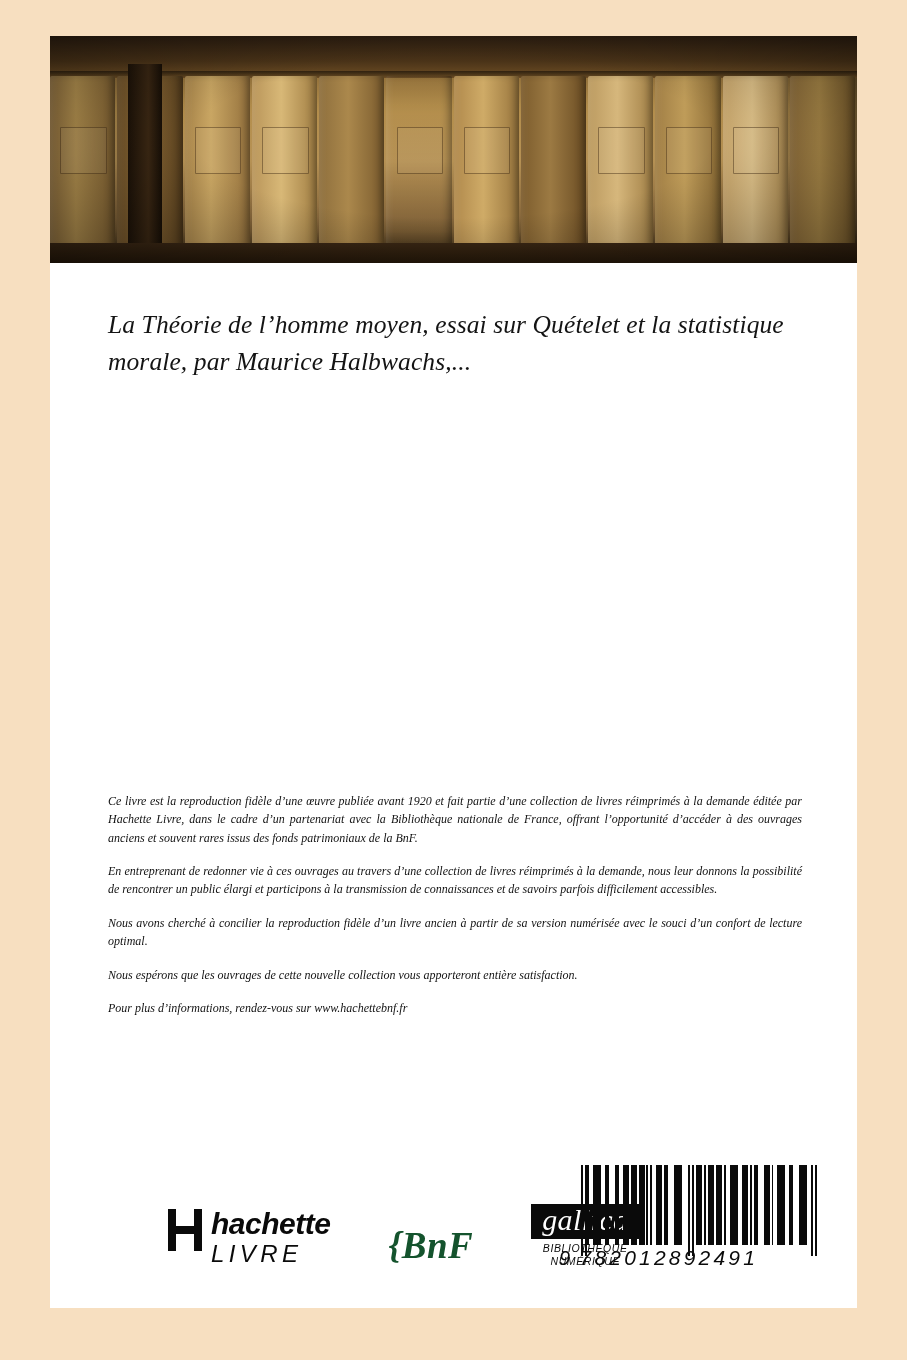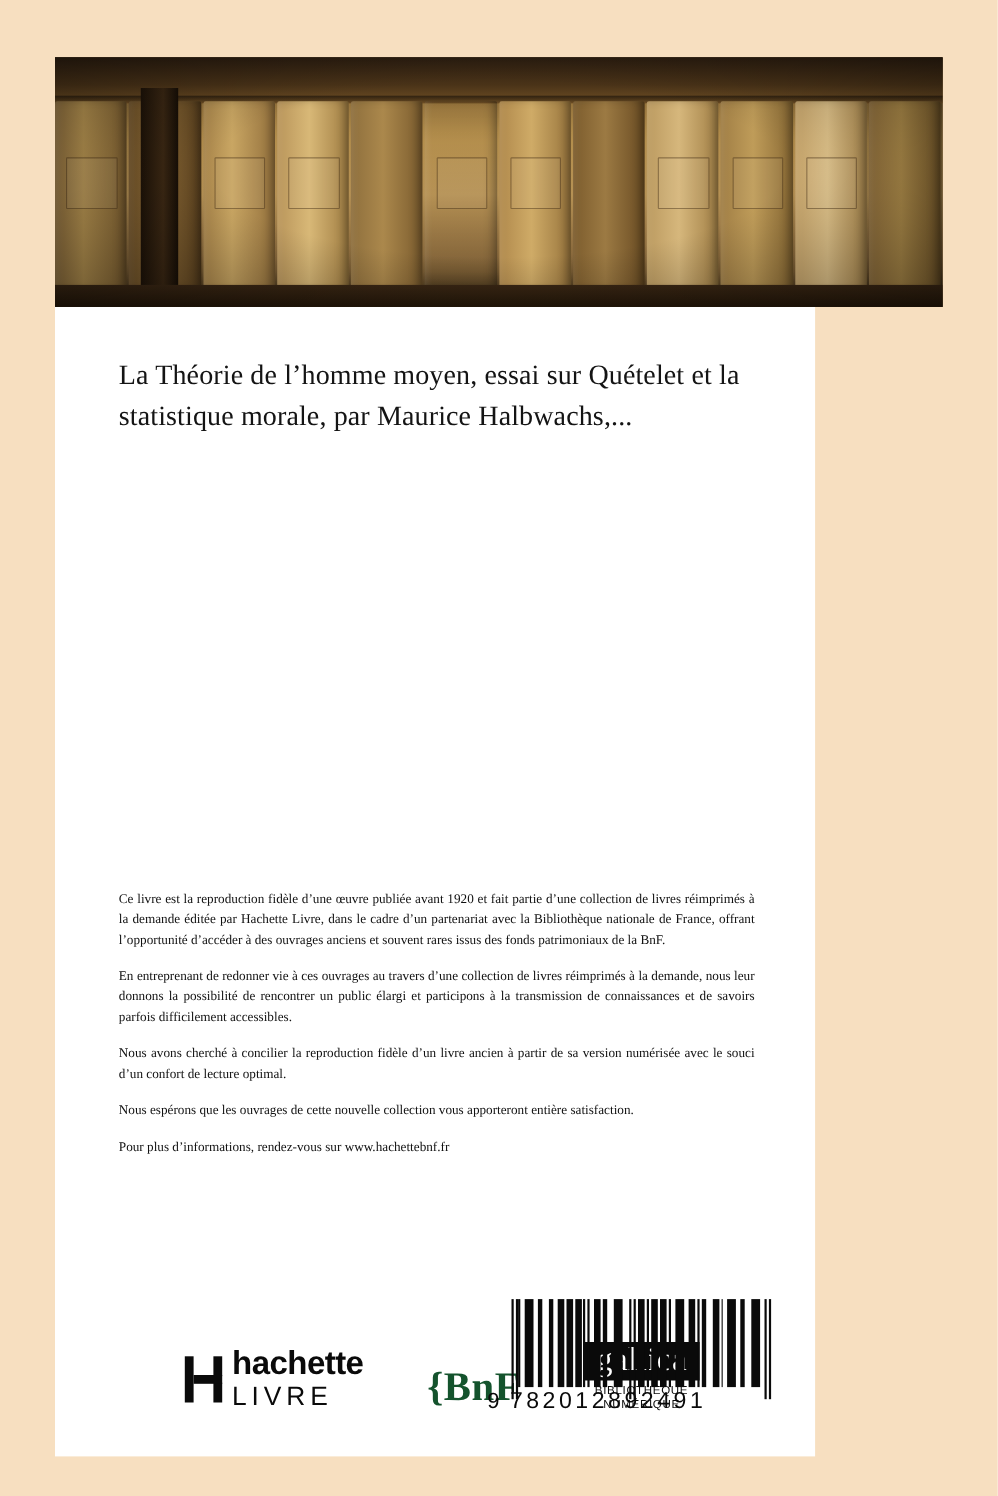--- a/index.html
+++ b/index.html
@@ -10,25 +10,26 @@
     width: 907px;
     height: 1360px;
     background: #f7dfc0;
     font-family: "Liberation Serif", serif;
     overflow: hidden;
   }
 
   .page {
     position: absolute;
     left: 50px;
-    top: 52px;
-    width: 691px;
+    top: 36px;
+    width: 807px;
     height: 1272px;
     background: #ffffff;
     box-sizing: border-box;
+    font-style: italic;
   }
 
   
   .cover-photo {
     position: relative;
     width: 807px;
     height: 227px;
     overflow: hidden;
     background: #5e4526;
   }
@@ -145,21 +146,21 @@
     left: 60px;
     bottom: 4px;
     display: flex;
     align-items: flex-end;
     gap: 58px;
   }
 
   
   .hachette {
     display: flex;
-    align-items: center;
+    align-items: flex-start;
     gap: 9px;
     margin-top: 48px;
   }
   .hachette .mark {
     width: 34px;
     height: 42px;
     position: relative;
   }
   .hachette .mark:before,
   .hachette .mark:after {

